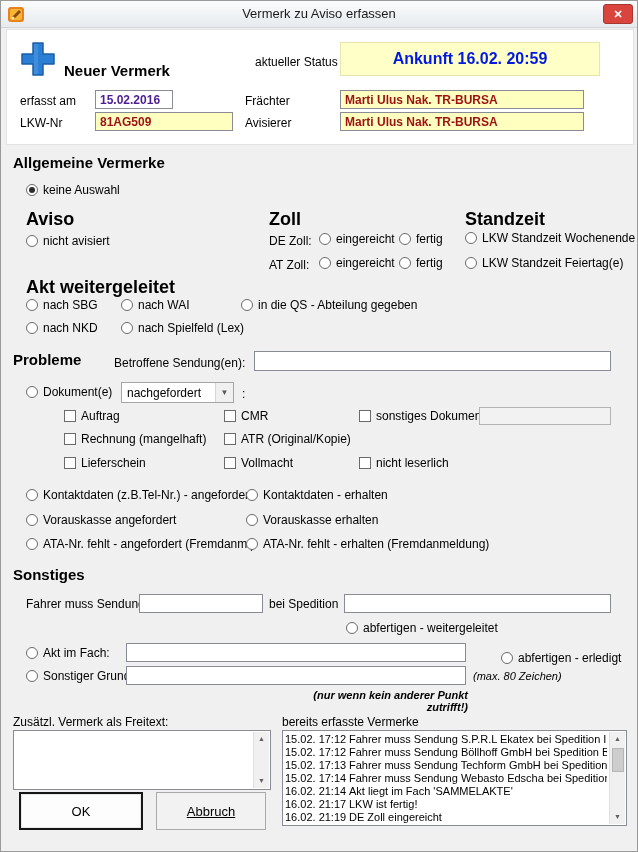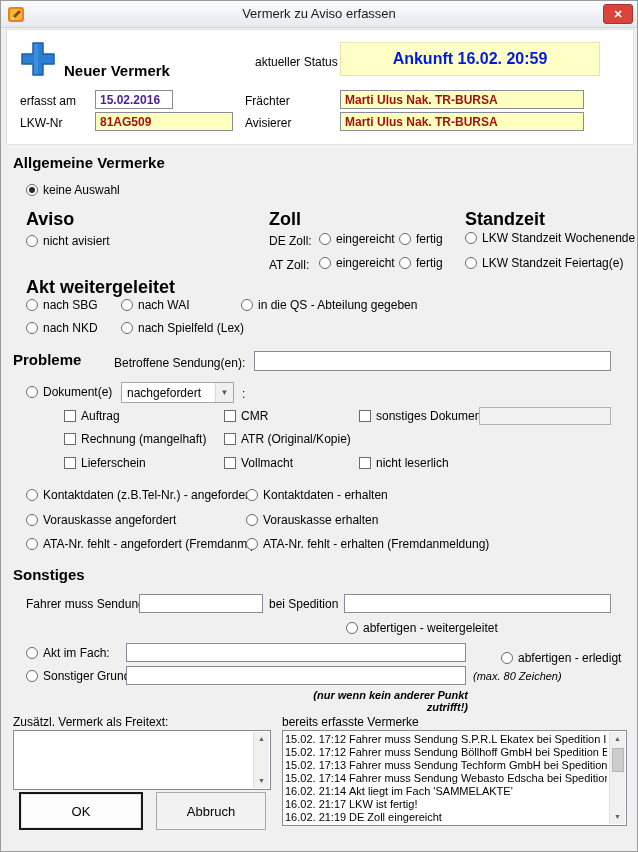--- a/index.html
+++ b/index.html
@@ -332,15 +332,15 @@
       </div>
     <div class="sb">
       <div class="ar">▲</div>
       <div class="thumb"></div>
       <div class="sp"></div>
       <div class="ar">▼</div>
     </div>
   </div>
 
   <div class="btn ok" style="left:18px; top:791px; width:124px; height:38px;">OK</div>
-  <div class="btn cancel" style="left:155px; top:791px; width:110px; height:38px;">Abbruch</div>
+  <div class="btn cancel" style="left:155px; top:791px; width:110px; height:38px;text-decoration:underline;">Abbruch</div>
 
 </div>
 
 </body></html>

